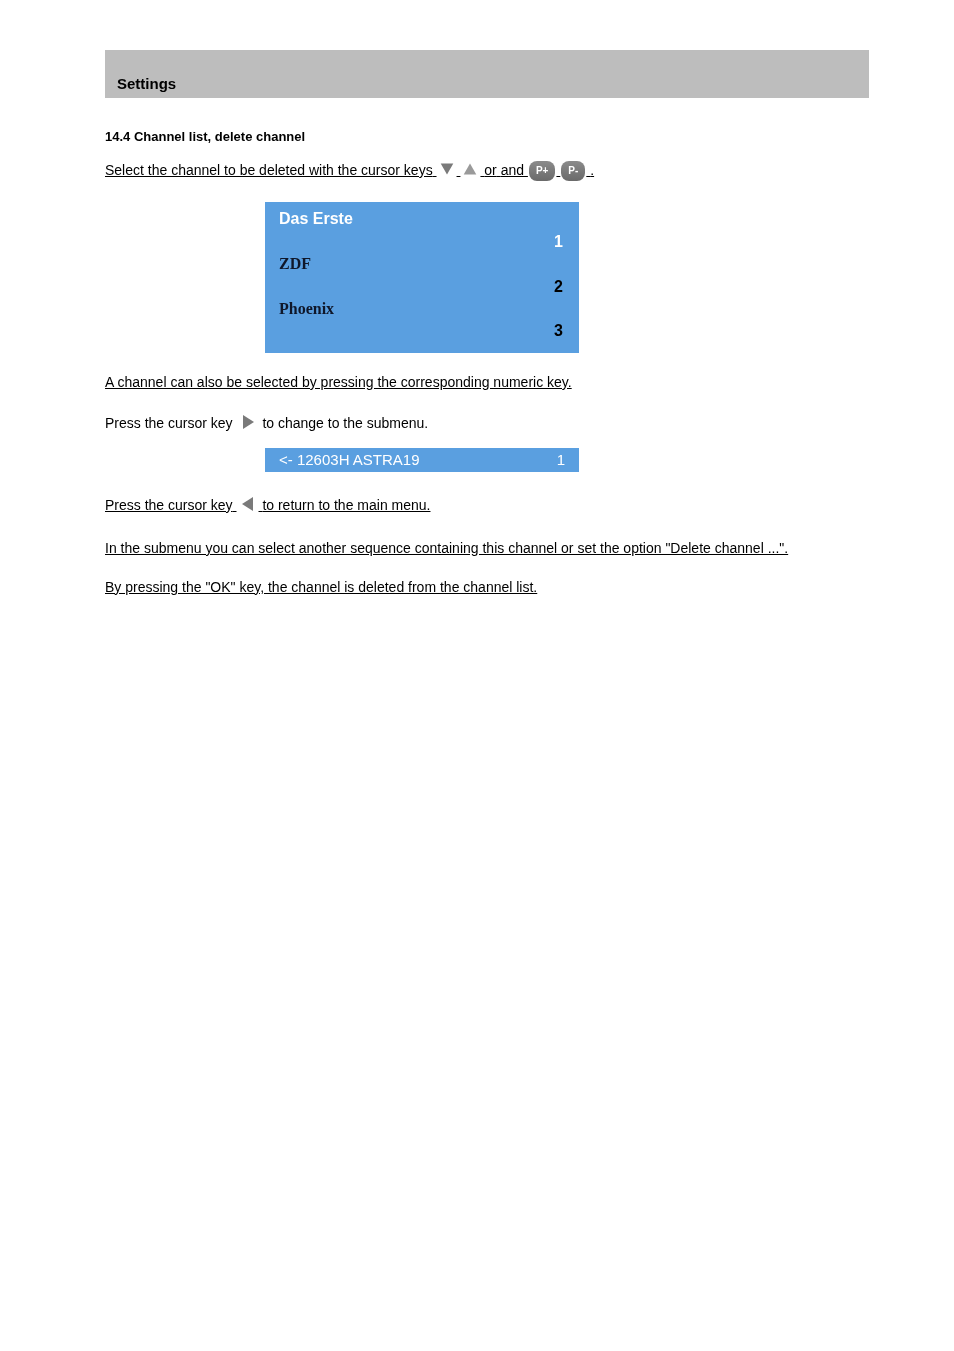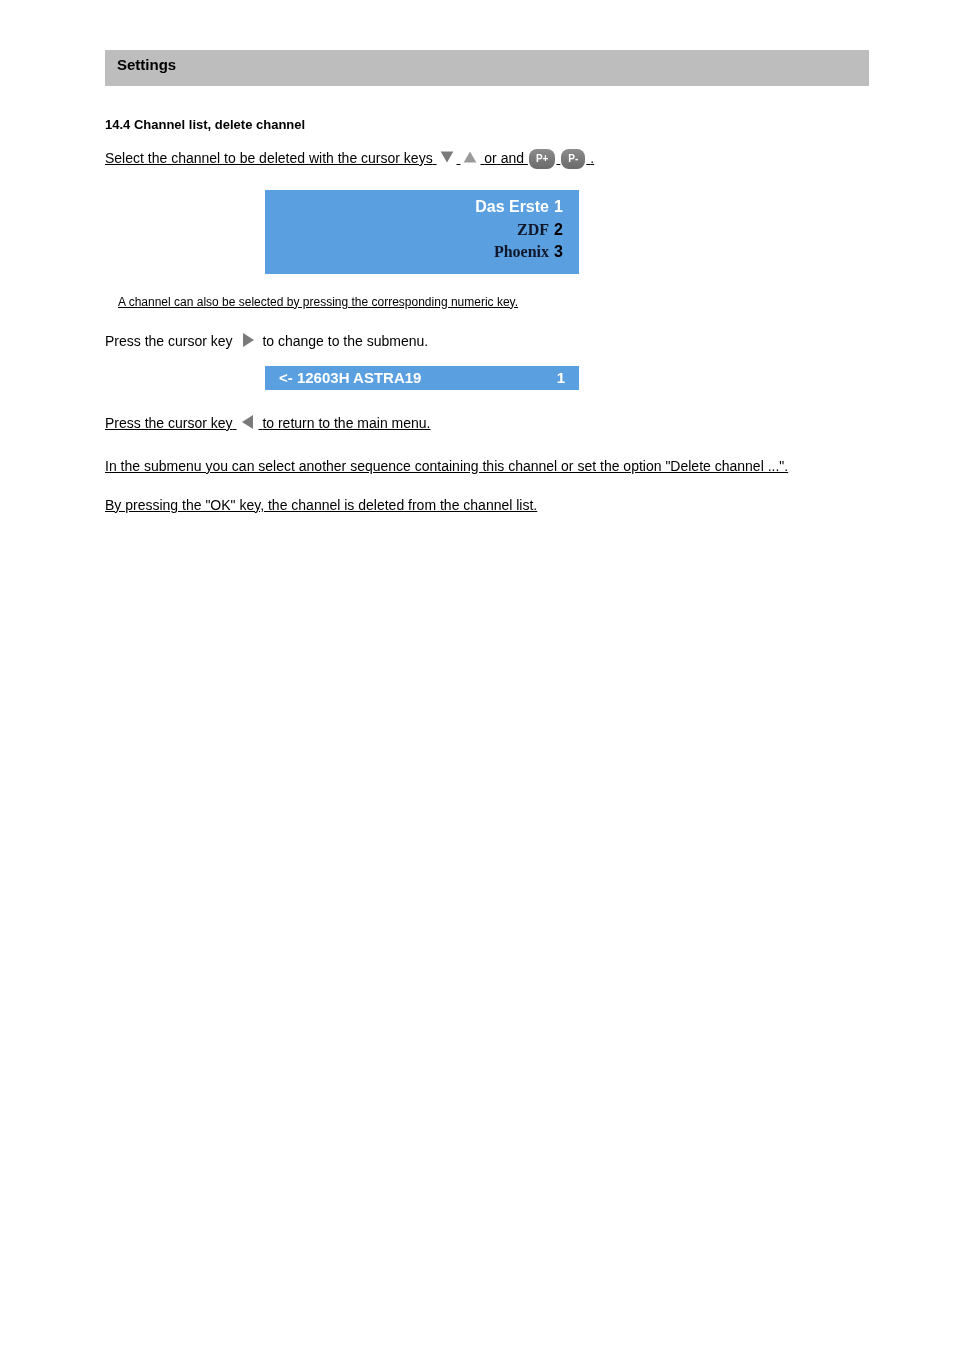--- a/index.html
+++ b/index.html
@@ -11,21 +11,21 @@
       line-height: 1.35;
       color: #000;
       position: relative;
       background: #fff;
     }
     .page { padding: 0 85px 0 105px; }
     .header-bar {
       background: #bdbdbd;
       height: 36px;
       margin: 50px 0 30px 0;
-      padding: 5px 12px;
+      padding: 24px 12px;
       font-size: 15px;
       font-weight: bold;
     }
     .section-title {
       font-size: 13px;
       font-weight: bold;
       margin-bottom: 14px;
     }
     p { margin-bottom: 11px; }
     .icon-down, .icon-up, .icon-right, .icon-left {
@@ -45,39 +45,39 @@
       margin: 0 1px;
     }
     .channel-box {
       background: #5a9fe0;
       width: 314px;
       margin: 10px 0 20px 0;
       padding: 6px 16px 10px 14px;
       font-size: 16px;
       line-height: 1.4;
     }
-    .channel-row { display: flex; justify-content: flex-end; }
+    .channel-row { display: flex; justify-content: center; flex-direction: column; }
     .ch-name-selected { color: #fff; font-weight: bold; }
     .ch-name { color: #0f172a; font-weight: bold; font-family: Liberation Serif, serif; }
     .ch-num { color: #000; font-weight: bold; min-width: 14px; text-align: right; }
     .ch-num-selected { color: #fff; font-weight: bold; min-width: 14px; text-align: right; }
     .submenu-bar {
       background: #5a9fe0;
       width: 314px;
       margin: 10px 0 22px 0;
       padding: 2px 14px;
       font-size: 15px;
-      font-weight: bold;
+      font-weight: normal;
       color: #fff;
       display: flex;
       justify-content: space-between;
     }
     .para-step { margin-bottom: 20px; text-decoration: underline; }
     .block { margin-bottom: 24px; }
-    .small { font-size: 12px; margin-left: 13px; }
+    .small { font-size: 14px; }
   </style>
 </head>
 <body>
 
 <div class="page">
   <div class="header-bar">
     <span>Settings</span>
   </div>
 
   <div class="block">

